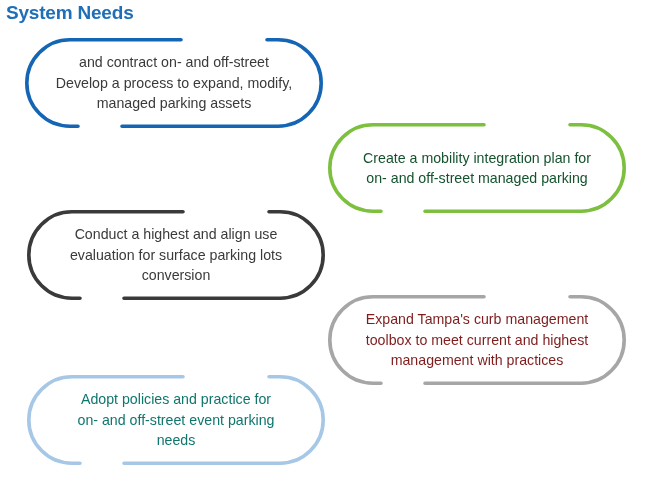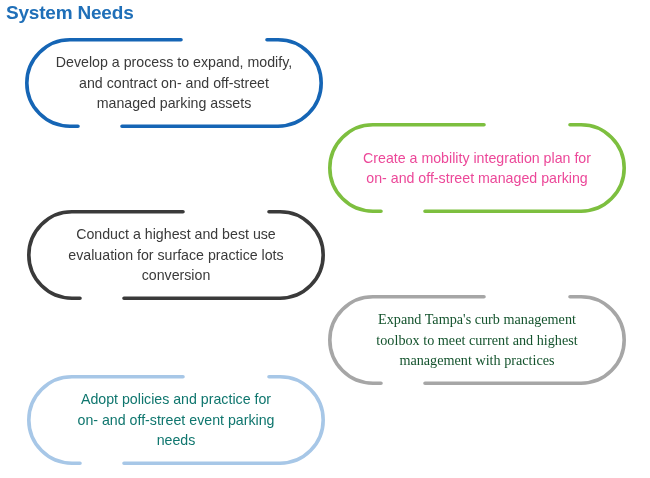--- a/index.html
+++ b/index.html
@@ -20,57 +20,57 @@
 <div class="title" style="color: rgb(31, 111, 184);">System Needs</div>
 
 <div id="boxes">
   <div class="box" style="left: 25px; top: 38px;">
     <svg viewBox="0 0 298 90">
         <path d="M 156 1.8 L 45 1.8 A 43.2 43.2 0 0 0 45 88.2 L 53 88.2" fill="none" stroke="#1565b5" stroke-width="3.6" stroke-linecap="round"></path>
         <path d="M 97 88.2 L 253 88.2 A 43.2 43.2 0 0 0 253 1.8 L 242 1.8" fill="none" stroke="#1565b5" stroke-width="3.6" stroke-linecap="round"></path>
       </svg>
     <div class="text" style="color: rgb(58, 58, 58);">
       <div>
+        <span>and contract on- and off-street</span>
         <span>Develop a process to expand, modify,</span>
-        <span>and contract on- and off-street</span>
         <span>managed parking assets</span>
       </div>
     </div>
   </div>
   <div class="box" style="left: 328px; top: 123px;">
     <svg viewBox="0 0 298 90">
         <path d="M 156 1.8 L 45 1.8 A 43.2 43.2 0 0 0 45 88.2 L 53 88.2" fill="none" stroke="#7dbf3f" stroke-width="3.6" stroke-linecap="round"></path>
         <path d="M 97 88.2 L 253 88.2 A 43.2 43.2 0 0 0 253 1.8 L 242 1.8" fill="none" stroke="#7dbf3f" stroke-width="3.6" stroke-linecap="round"></path>
       </svg>
-    <div class="text" style="color: #ec4899;">
+    <div class="text" style="color: #14532d;">
       <div>
         <span>Create a mobility integration plan for</span>
         <span>on- and off-street managed parking</span>
       </div>
     </div>
   </div>
   <div class="box" style="left: 27px; top: 210px;">
     <svg viewBox="0 0 298 90">
         <path d="M 156 1.8 L 45 1.8 A 43.2 43.2 0 0 0 45 88.2 L 53 88.2" fill="none" stroke="#3a3a3a" stroke-width="3.6" stroke-linecap="round"></path>
         <path d="M 97 88.2 L 253 88.2 A 43.2 43.2 0 0 0 253 1.8 L 242 1.8" fill="none" stroke="#3a3a3a" stroke-width="3.6" stroke-linecap="round"></path>
       </svg>
     <div class="text" style="color: rgb(58, 58, 58);">
       <div>
-        <span>Conduct a highest and best use</span>
-        <span>evaluation for surface practice lots</span>
+        <span>Conduct a highest and align use</span>
+        <span>evaluation for surface parking lots</span>
         <span>conversion</span>
       </div>
     </div>
   </div>
   <div class="box" style="left: 328px; top: 295px;">
     <svg viewBox="0 0 298 90">
         <path d="M 156 1.8 L 45 1.8 A 43.2 43.2 0 0 0 45 88.2 L 53 88.2" fill="none" stroke="#a6a6a6" stroke-width="3.6" stroke-linecap="round"></path>
         <path d="M 97 88.2 L 253 88.2 A 43.2 43.2 0 0 0 253 1.8 L 242 1.8" fill="none" stroke="#a6a6a6" stroke-width="3.6" stroke-linecap="round"></path>
       </svg>
-    <div class="text" style="color: #14532d; font-family: Liberation Serif, serif;">
+    <div class="text" style="color: #7f1d1d;">
       <div>
         <span>Expand Tampa's curb management</span>
         <span>toolbox to meet current and highest</span>
         <span>management with practices</span>
       </div>
     </div>
   </div>
   <div class="box" style="left: 27px; top: 375px;">
     <svg viewBox="0 0 298 90">
         <path d="M 156 1.8 L 45 1.8 A 43.2 43.2 0 0 0 45 88.2 L 53 88.2" fill="none" stroke="#a7c7e7" stroke-width="3.6" stroke-linecap="round"></path>

